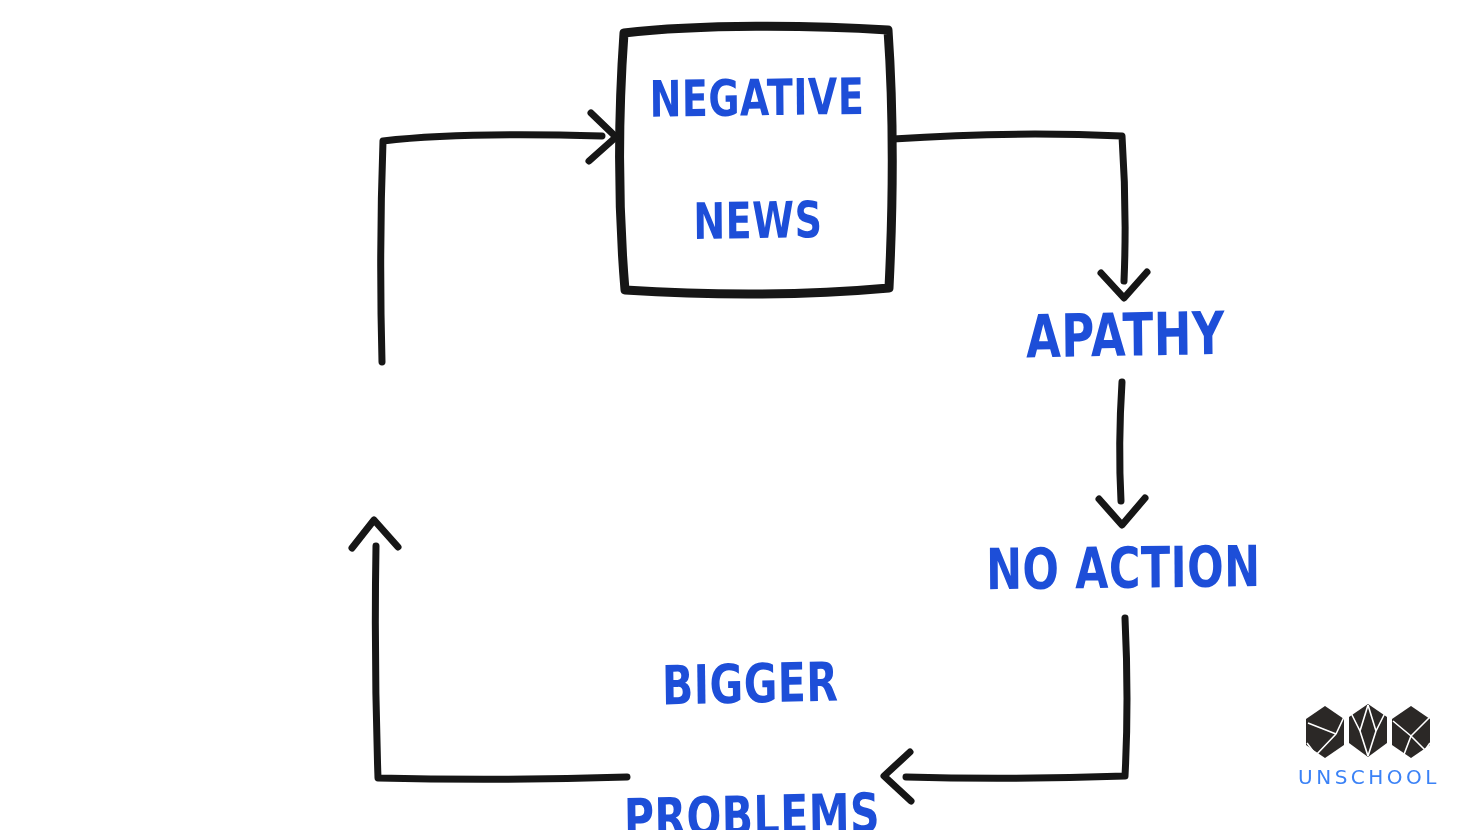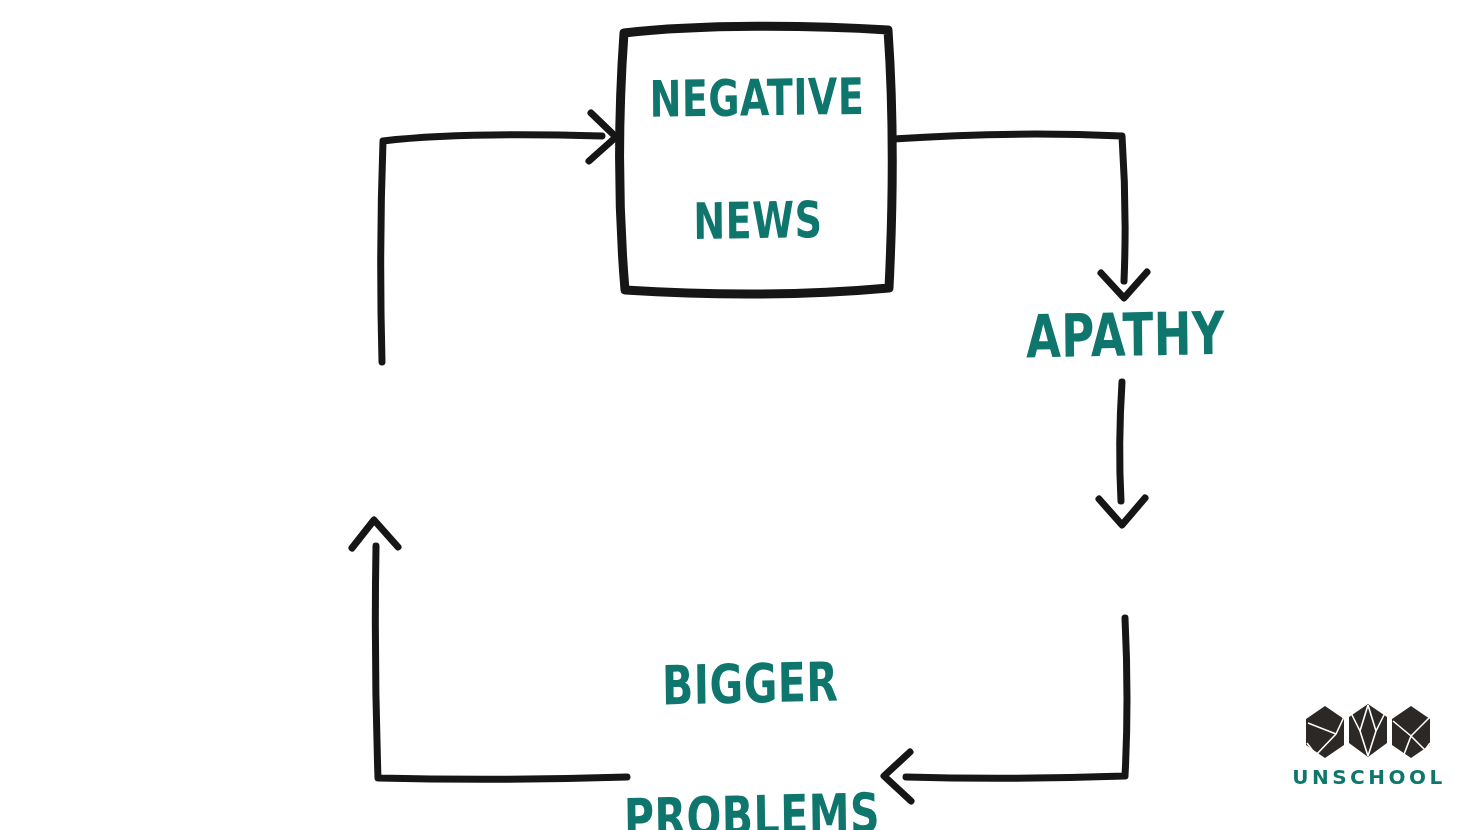--- a/index.html
+++ b/index.html
@@ -15,21 +15,21 @@
     position: absolute;
     left: 0; top: 0;
     width: 1482px; height: 830px;
   }
   .node-label {
     position: absolute;
     display: flex;
     align-items: center;
     justify-content: center;
     text-align: center;
-    color: #0f766e;
+    color: #1d4ed8;
     font-weight: 700;
     letter-spacing: 0.5px;
     white-space: pre-line;
   }
   .node-label .inner {
     transform: scaleY(1.32);
     line-height: 1.22;
   }
   
   .node-negative-news { left: 626px; top: 32px; width: 262px; height: 256px; font-size: 38px; }
@@ -50,23 +50,23 @@
     left: 1300px; top: 703px;
     width: 138px;
     display: flex;
     flex-direction: column;
     align-items: center;
   }
   .logo-gems { width: 130px; height: 58px; }
   .logo-wordmark {
     margin-top: 4px;
     font-size: 20px;
-    font-weight: 700;
+    font-weight: 400;
     letter-spacing: 3.5px;
-    color: #0f766e;
+    color: #3b82f6;
     white-space: nowrap;
   }
 </style>
 </head>
 <body>
 
 <div id="canvas">
 
   <svg id="strokes" viewBox="0 0 1482 830" fill="none" stroke="#161616" stroke-linecap="round" stroke-linejoin="round">
 
@@ -106,20 +106,23 @@
 
   <div class="node-label node-negative-news">
     <div class="inner"><span>NEGATIVE</span><br>
       <span>NEWS</span></div>
   </div>
 
   <div class="node-label node-apathy">
     <div class="inner">APATHY</div>
   </div>
 
+  <div class="node-label node-no-action">
+    <div class="inner">NO ACTION</div>
+  </div>
 
   <div class="node-label node-bigger-problems">
     <div class="inner"><span>BIGGER</span><br>
       <span>PROBLEMS</span></div>
   </div>
 
 
   <div class="logo">
     <svg class="logo-gems" viewBox="0 0 130 58">
 

